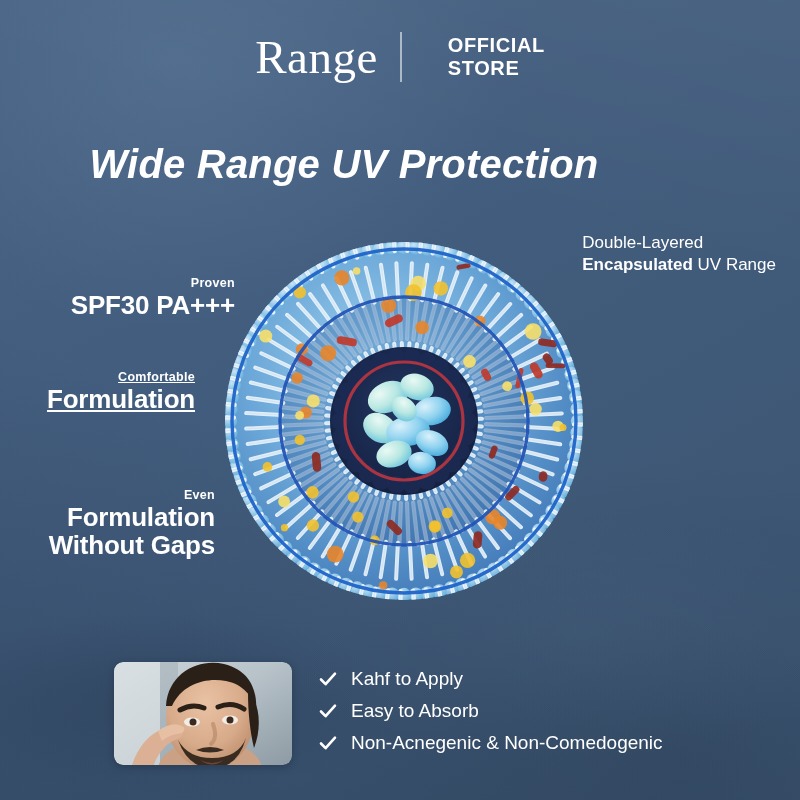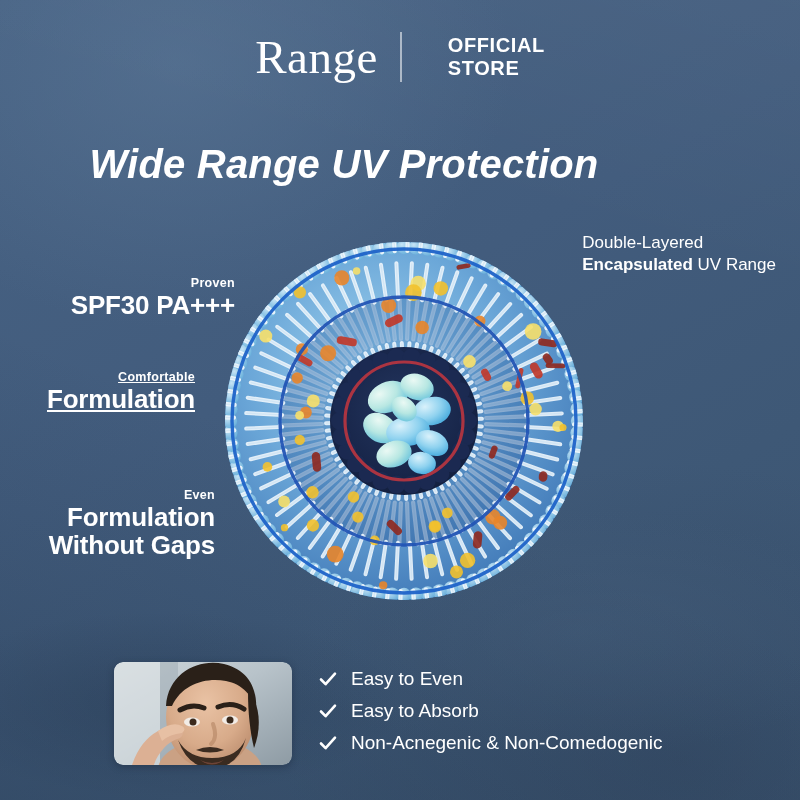--- a/index.html
+++ b/index.html
@@ -712,21 +712,21 @@
         <path d="M44 69 q14 -10 24 -5 q5 3 0 7 q-12 1 -20 8 Z" fill="#e7c0a4"></path>
       </g>
     </svg>
   </div>
 
   <div class="checks">
     <div class="check-row">
       <svg class="check-ic" viewBox="0 0 20 20">
           <path d="M3 10.5 L7.6 15.2 L17 4.6" fill="none" stroke="#ffffff" stroke-width="2.6" stroke-linecap="round" stroke-linejoin="round"></path>
         </svg>
-      <span>Easy to Even</span>
+      <span>Kahf to Apply</span>
     </div>
     <div class="check-row">
       <svg class="check-ic" viewBox="0 0 20 20">
           <path d="M3 10.5 L7.6 15.2 L17 4.6" fill="none" stroke="#ffffff" stroke-width="2.6" stroke-linecap="round" stroke-linejoin="round"></path>
         </svg>
       <span>Easy to Absorb</span>
     </div>
     <div class="check-row">
       <svg class="check-ic" viewBox="0 0 20 20">
           <path d="M3 10.5 L7.6 15.2 L17 4.6" fill="none" stroke="#ffffff" stroke-width="2.6" stroke-linecap="round" stroke-linejoin="round"></path>

